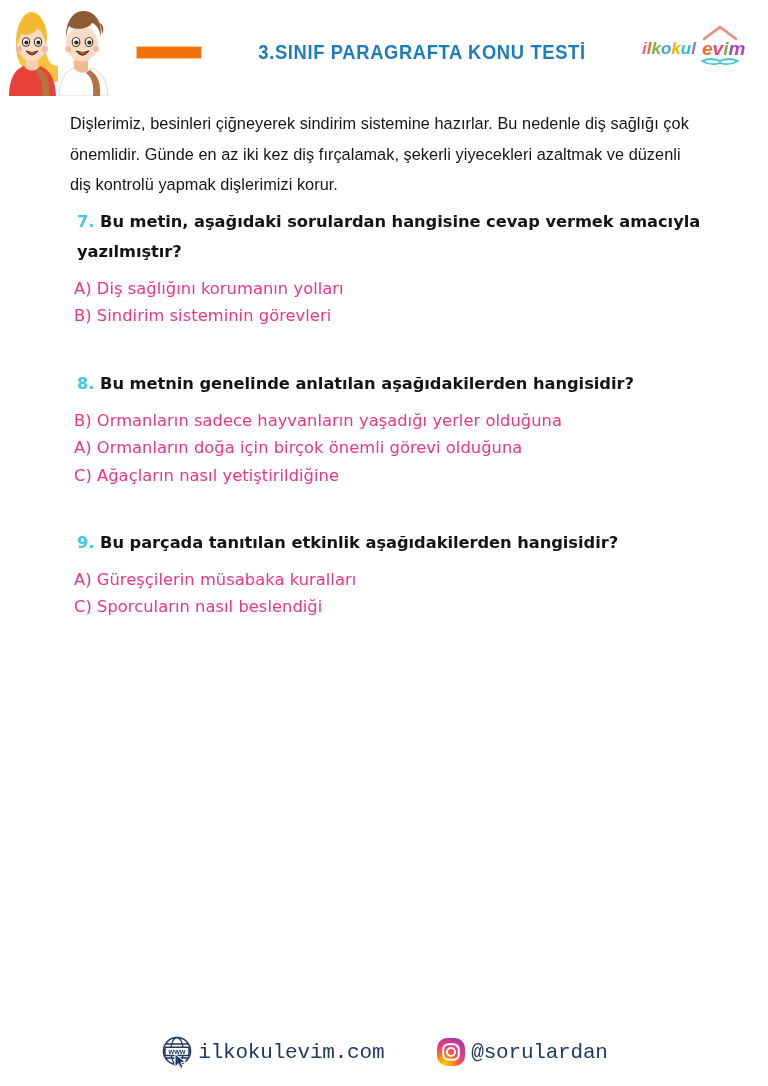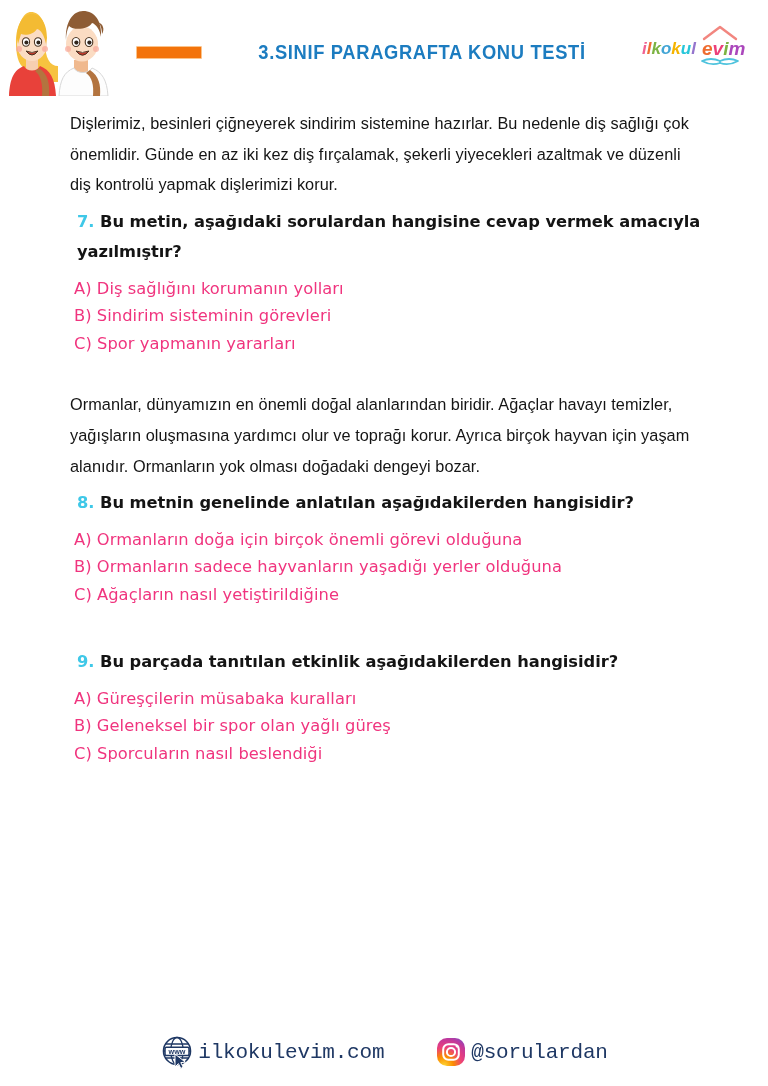--- a/index.html
+++ b/index.html
@@ -214,43 +214,40 @@
 </div>
 
 <div class="sheet">
 
   <div class="block">
     <p class="passage">Dişlerimiz, besinleri çiğneyerek sindirim sistemine hazırlar. Bu nedenle diş sağlığı çok önemlidir. Günde en az iki kez diş fırçalamak, şekerli yiyecekleri azaltmak ve düzenli diş kontrolü yapmak dişlerimizi korur.</p>
     <p class="question"><span class="qnum">7.</span> <span>Bu metin, aşağıdaki sorulardan hangisine cevap vermek amacıyla yazılmıştır?</span></p>
     <ul class="options">
       <li class="option">A) Diş sağlığını korumanın yolları</li>
       <li class="option">B) Sindirim sisteminin görevleri</li>
-      <li class="option">C) Spor yapmanın yararları</li>
     </ul>
   </div>
 
   <div class="gap"></div>
 
   <div class="block">
-    <p class="passage">Ormanlar, dünyamızın en önemli doğal alanlarından biridir. Ağaçlar havayı temizler, yağışların oluşmasına yardımcı olur ve toprağı korur. Ayrıca birçok hayvan için yaşam alanıdır. Ormanların yok olması doğadaki dengeyi bozar.</p>
     <p class="question"><span class="qnum">8.</span> <span>Bu metnin genelinde anlatılan aşağıdakilerden hangisidir?</span></p>
     <ul class="options">
+      <li class="option">B) Ormanların sadece hayvanların yaşadığı yerler olduğuna</li>
       <li class="option">A) Ormanların doğa için birçok önemli görevi olduğuna</li>
-      <li class="option">B) Ormanların sadece hayvanların yaşadığı yerler olduğuna</li>
       <li class="option">C) Ağaçların nasıl yetiştirildiğine</li>
     </ul>
   </div>
 
   <div class="gap"></div>
 
   <div class="block">
     <p class="question"><span class="qnum">9.</span> <span>Bu parçada tanıtılan etkinlik aşağıdakilerden hangisidir?</span></p>
     <ul class="options">
       <li class="option">A) Güreşçilerin müsabaka kuralları</li>
-      <li class="option">B) Geleneksel bir spor olan yağlı güreş</li>
       <li class="option">C) Sporcuların nasıl beslendiği</li>
     </ul>
   </div>
 
 </div>
 
 <div class="footer">
 
   <div class="footer-item">
     <div class="globe-wrap">

